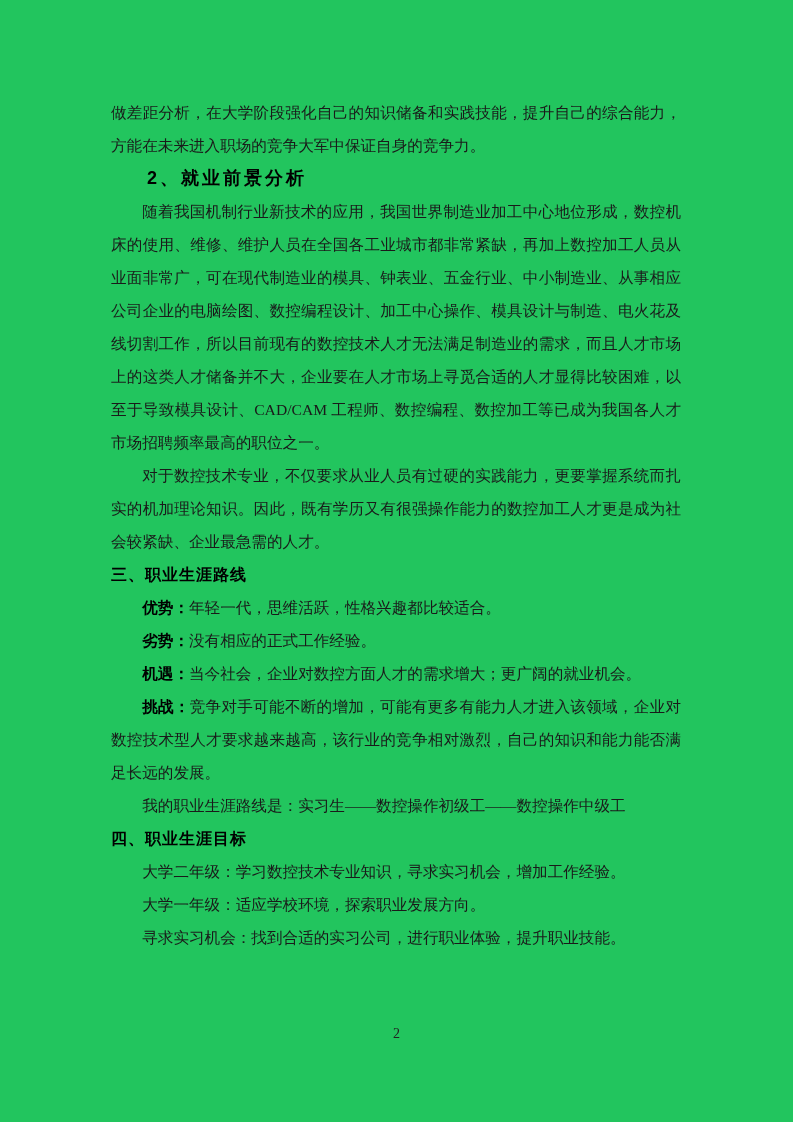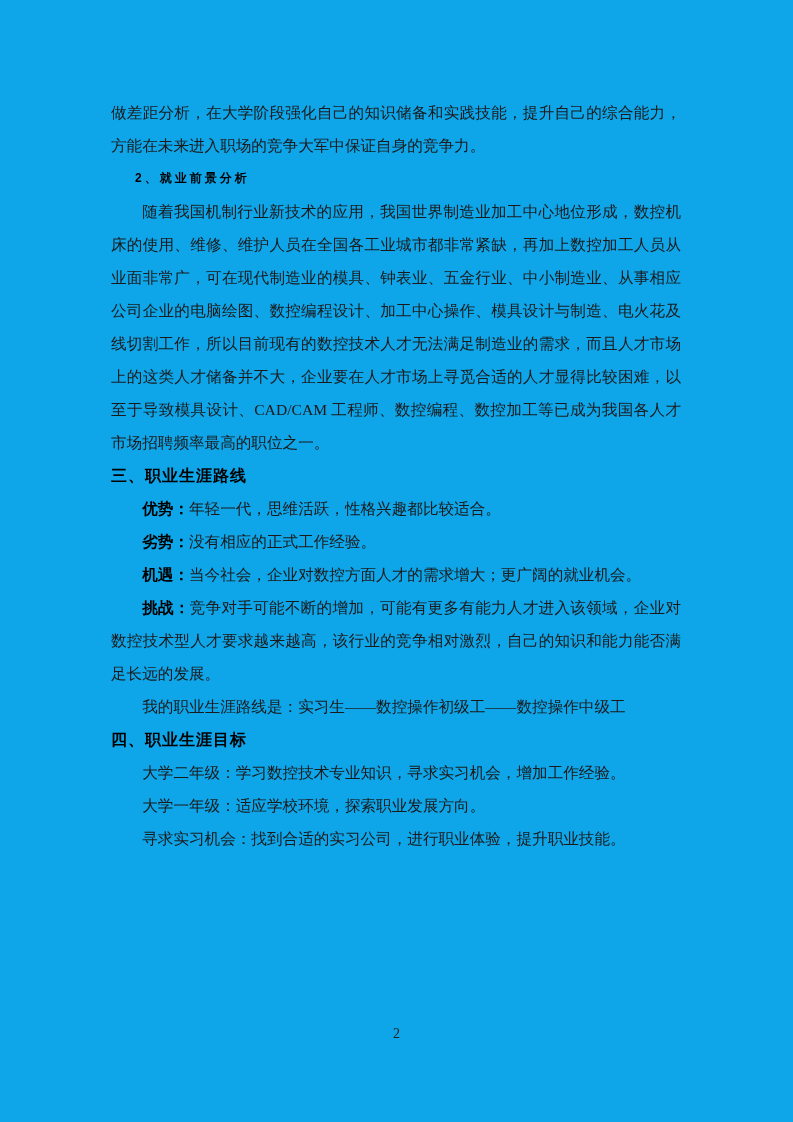--- a/index.html
+++ b/index.html
@@ -4,21 +4,21 @@
 <style>
   html, body {
     margin: 0;
     padding: 0;
     background: #ffffff;
   }
   .page {
     position: relative;
     width: 793px;
     height: 1122px;
-    background: #0ea5e9;
+    background: #22c55e;
     overflow: hidden;
     font-family: "Liberation Serif", "DejaVu Serif", serif;
     color: #1a1a1a;
   }
   .content {
     position: absolute;
     left: 111px;
     top: 96px;
     width: 570px;
     font-size: 15.6px;
@@ -27,21 +27,21 @@
   .content p {
     margin: 0;
     text-align: justify;
     text-justify: inter-ideograph;
   }
   .indent {
     text-indent: 2em;
   }
   .sub-heading {
     margin: 0;
-    font-size: 12px;
+    font-size: 18px;
     font-weight: bold;
     line-height: 33px;
     letter-spacing: 3px;
     text-indent: 2em;
     font-family: "Liberation Sans", "DejaVu Sans", sans-serif;
     color: #000;
   }
   .main-heading {
     margin: 10px 0 4px 0;
     font-size: 16px;
@@ -71,20 +71,21 @@
 
 <div class="page">
   <div class="content">
 
     <p>做差距分析，在大学阶段强化自己的知识储备和实践技能，提升自己的综合能力，方能在未来进入职场的竞争大军中保证自身的竞争力。</p>
 
     <p class="sub-heading">2、就业前景分析</p>
 
     <p class="indent">随着我国机制行业新技术的应用，我国世界制造业加工中心地位形成，数控机床的使用、维修、维护人员在全国各工业城市都非常紧缺，再加上数控加工人员从业面非常广，可在现代制造业的模具、钟表业、五金行业、中小制造业、从事相应公司企业的电脑绘图、数控编程设计、加工中心操作、模具设计与制造、电火花及线切割工作，所以目前现有的数控技术人才无法满足制造业的需求，而且人才市场上的这类人才储备并不大，企业要在人才市场上寻觅合适的人才显得比较困难，以至于导致模具设计、CAD/CAM 工程师、数控编程、数控加工等已成为我国各人才市场招聘频率最高的职位之一。</p>
 
+    <p class="indent">对于数控技术专业，不仅要求从业人员有过硬的实践能力，更要掌握系统而扎实的机加理论知识。因此，既有学历又有很强操作能力的数控加工人才更是成为社会较紧缺、企业最急需的人才。</p>
 
     <p class="main-heading">三、职业生涯路线</p>
 
     <p class="indent"><span class="lbl">优势：</span><span>年轻一代，思维活跃，性格兴趣都比较适合。</span></p>
 
     <p class="indent"><span class="lbl">劣势：</span><span>没有相应的正式工作经验。</span></p>
 
     <p class="indent"><span class="lbl">机遇：</span><span>当今社会，企业对数控方面人才的需求增大；更广阔的就业机会。</span></p>
 
     <p class="indent"><span class="lbl">挑战：</span><span>竞争对手可能不断的增加，可能有更多有能力人才进入该领域，企业对数控技术型人才要求越来越高，该行业的竞争相对激烈，自己的知识和能力能否满足长远的发展。</span></p>

